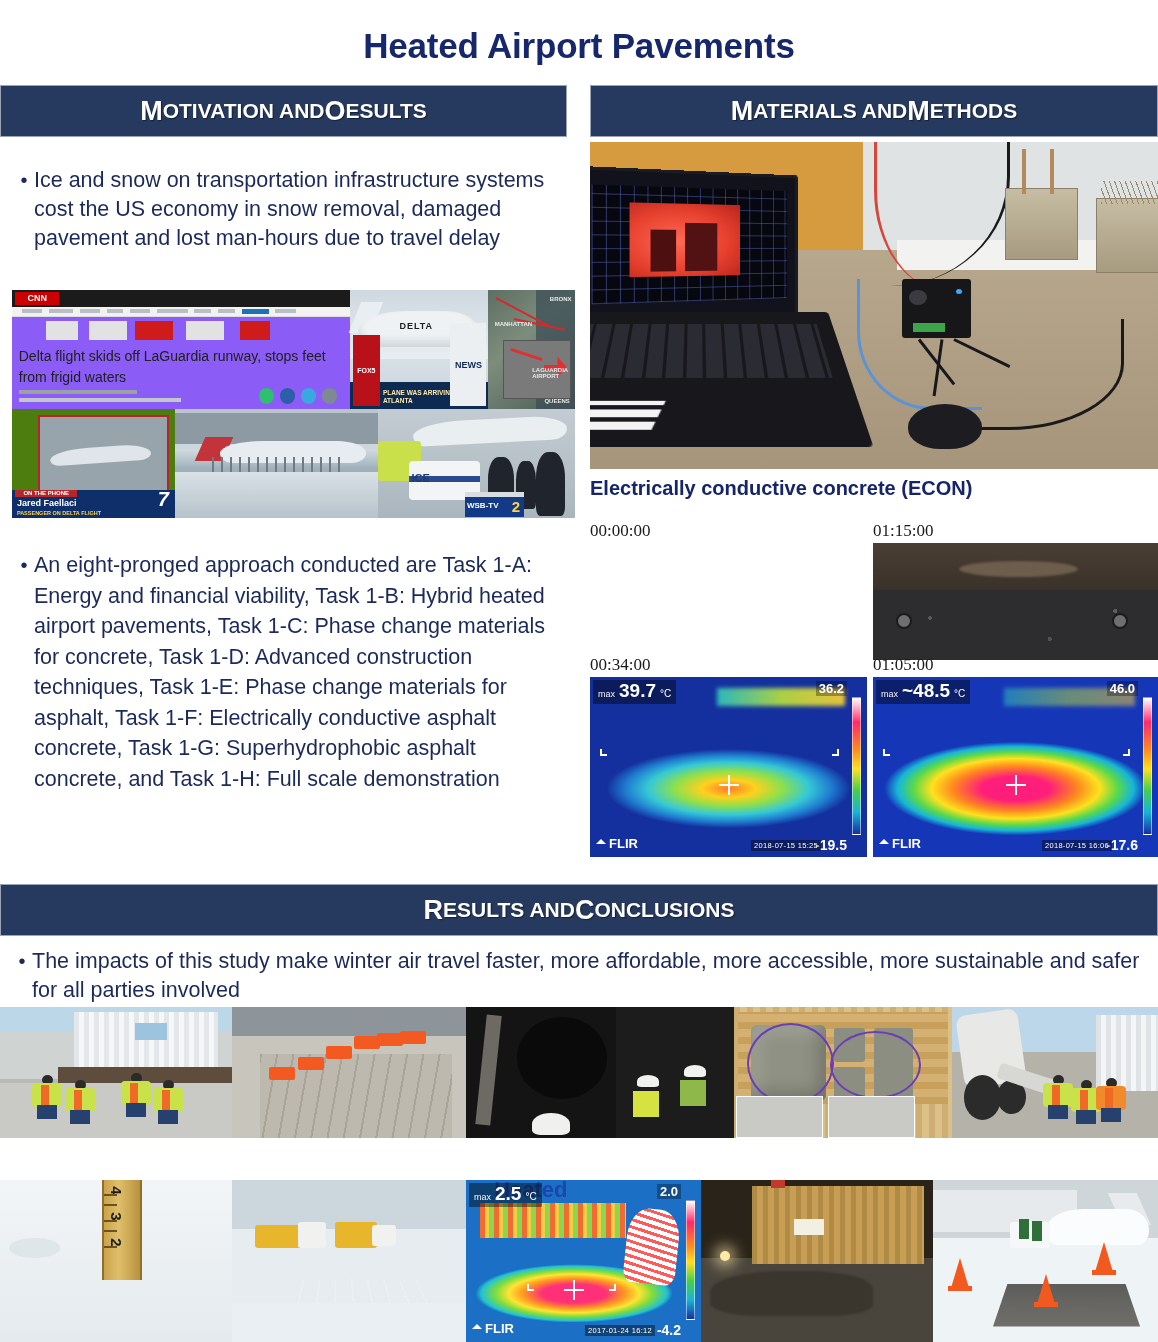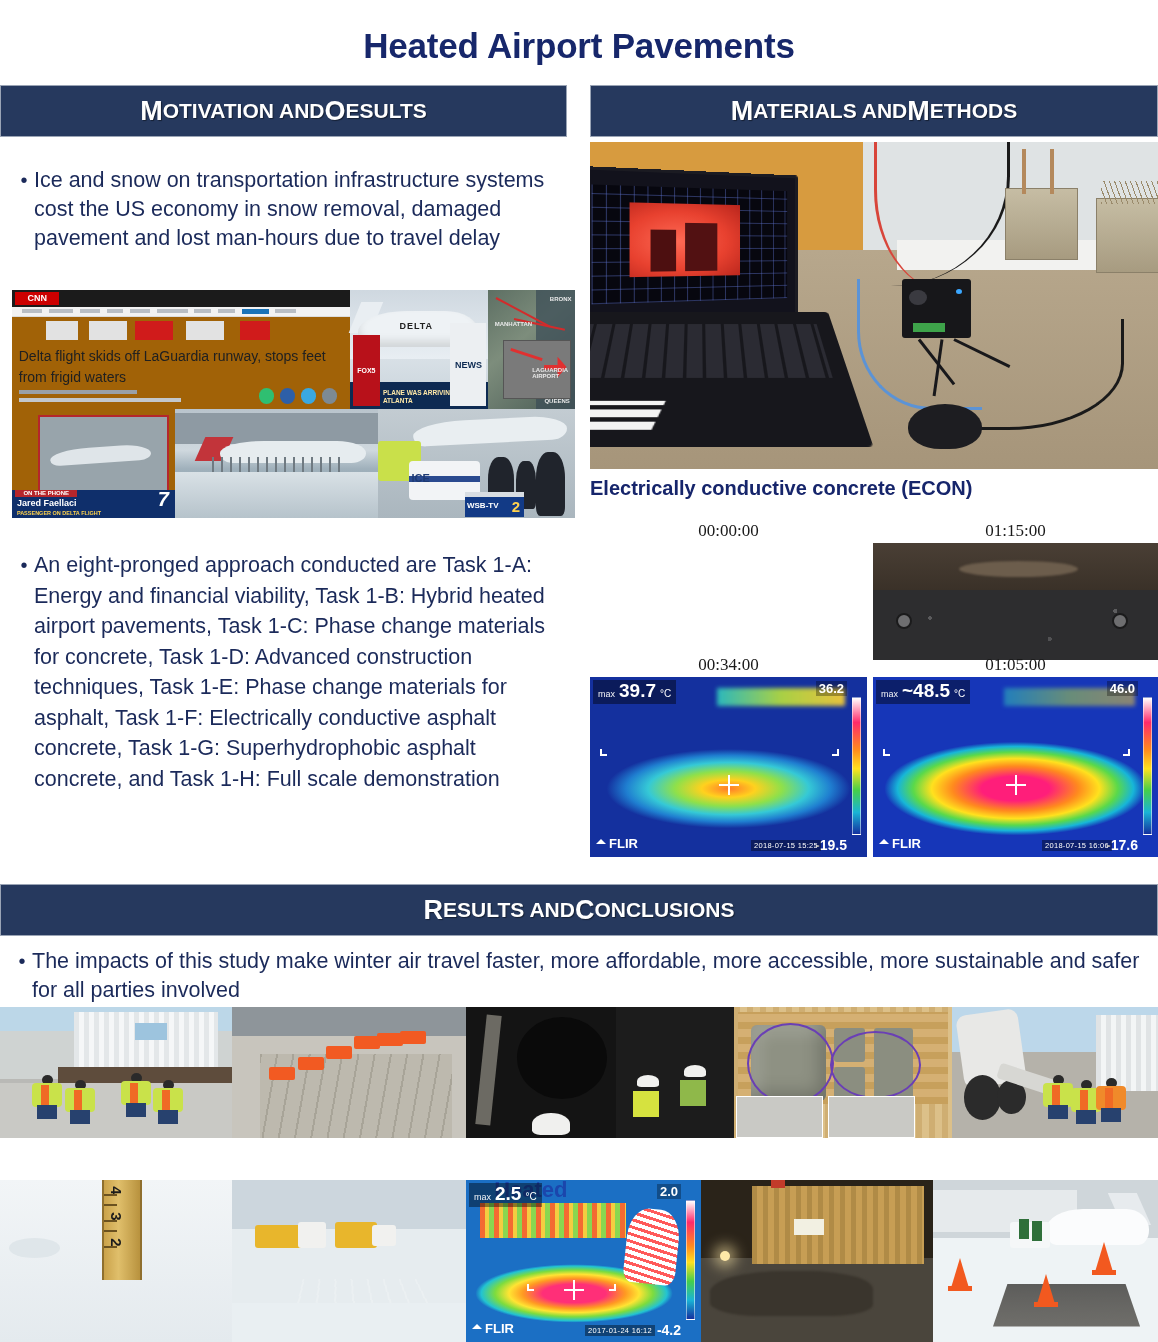--- a/index.html
+++ b/index.html
@@ -64,30 +64,30 @@
 
   
   .caption {
     position: absolute; 
     color: #16256b; font-weight: bold;
   }
   #caption-econ { left: 590px; top: 477px; width: 568px; font-size: 20px; }
   #caption-site { left: 0px; top: 1146px; width: 1158px; font-size: 21.5px; }
 
   .timelabel {
-    position: absolute; text-align: center;
+    position: absolute; text-align: left;
     color: #1a1a1a; font-family: "Liberation Serif", serif; font-size: 17px;
   }
 
   
   .img { position: absolute; overflow: hidden; }
 
   
   #img-news { left: 12px; top: 290px; width: 563px; height: 228px; background:#1d2733; }
-  .news-cnn { position:absolute; left:0; top:0; width:60%; height:52%; background:#a16207; }
+  .news-cnn { position:absolute; left:0; top:0; width:60%; height:52%; background:#8b5cf6; }
   .cnn-topbar { position:absolute; left:0; top:0; width:100%; height:14%; background:#1b1b1b; }
   .cnn-logo { position:absolute; left:1%; top:1.5%; width:13%; height:11%; background:#cc0000;
               color:#fff; font-size:9px; font-weight:bold; display:flex; align-items:center; justify-content:center; }
   .cnn-nav { position:absolute; left:0; top:14%; width:100%; height:9%; background:#f2f2f2; border-bottom:1px solid #ddd; }
   .cnn-navitem { position:absolute; top:26%; height:45%; background:#b9bec4; }
   .cnn-tab { position:absolute; top:20%; height:58%; background:#1a73b7; }
   .cnn-ads { position:absolute; left:10%; top:26%; width:80%; height:16%; }
   .ad { position:absolute; top:0; height:100%; background:#e2e2e2; }
   .ad.red { background:#d01b1b; }
   .cnn-head {
@@ -118,21 +118,21 @@
               color:#0d2a52; font-size:9px; font-weight:bold; display:flex; align-items:center; justify-content:center; }
 
   .news-map { position:absolute; left:84.5%; top:0; width:15.5%; height:52%;
               background:linear-gradient(140deg,#5d6f63,#7d8d7c 40%,#4a5b55); }
   .map-water { position:absolute; right:0; top:0; width:45%; height:100%; background:#3c4d57; opacity:.75; }
   .map-line { position:absolute; background:#d32b2b; height:2px; transform-origin: left center; }
   .map-inset { position:absolute; left:18%; top:42%; width:78%; height:50%; background:#7a7a7a; border:1px solid #555; }
   .map-arrow { position:absolute; background:#e03030; }
   .map-lab { position:absolute; color:#e9e9e9; font-size:6px; font-weight:bold; }
 
-  .news-tv { position:absolute; left:0; top:52%; width:29%; height:48%; background:#a16207; }
+  .news-tv { position:absolute; left:0; top:52%; width:29%; height:48%; background:#4d7c0f; }
   .tv-inner { position:absolute; left:16%; top:6%; width:80%; height:72%; background:#98a4ab; border:2px solid #b5262b; }
   .tv-plane { position:absolute; left:8%; top:40%; width:80%; height:22%; background:#dfe5e9;
               border-radius:40% 30% 12% 10%/60% 60% 40% 40%; transform: rotate(-4deg); }
   .tv-lower { position:absolute; left:0; bottom:0; width:100%; height:26%; background:#0f2f6b; }
   .tv-redbar { position:absolute; left:2%; bottom:19%; width:38%; height:7%; background:#b5262b;
                color:#fff; font-size:6px; font-weight:bold; display:flex; align-items:center; justify-content:center; }
   .tv-name { position:absolute; left:3%; bottom:9%; color:#fff; font-size:9px; font-weight:bold; }
   .tv-sub { position:absolute; left:3%; bottom:2%; color:#ffd34d; font-size:5.5px; font-weight:bold; }
   .tv-logo { position:absolute; right:4%; bottom:6%; color:#fff; font-size:20px; font-style:italic; font-weight:bold; }
 

